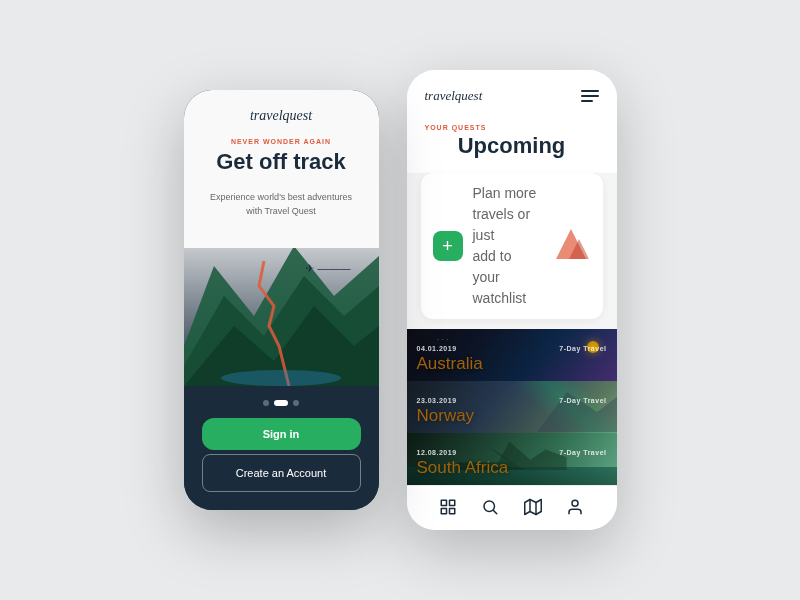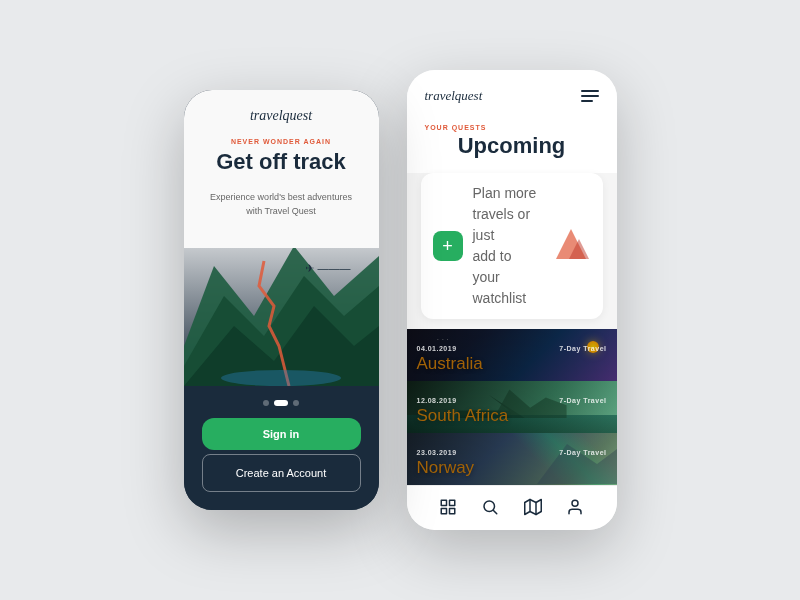--- a/index.html
+++ b/index.html
@@ -467,54 +467,54 @@
         <div class="card-content">
           <div class="card-meta">
             <span class="card-date">04.01.2019</span>
             <span class="card-duration">7-Day Travel</span>
           </div>
           <div class="card-name">Australia</div>
         </div>
       </div>
 
       <div class="travel-card">
+        <div class="card-bg norway-bg"></div>
+        <div class="norway-lights"></div>
+        <div class="card-overlay"></div>
+
+        <svg style="position:absolute;bottom:0;right:0;width:80px;height:100%;opacity:0.4;" viewBox="0 0 80 50" xmlns="http://www.w3.org/2000/svg">
+          <polygon points="0,50 30,10 60,30 80,15 80,50" fill="#2c3e50"></polygon>
+        </svg>
+        <div class="card-content">
+          <div class="card-meta">
+            <span class="card-date">23.03.2019</span>
+            <span class="card-duration">7-Day Travel</span>
+          </div>
+          <div class="card-name">Norway</div>
+        </div>
+      </div>
+
+      <div class="travel-card">
         <div class="card-bg south-africa-bg"></div>
         <div class="sa-water"></div>
 
         <svg style="position:absolute;bottom:15px;right:0;width:100%;height:60%;opacity:0.5;" viewBox="0 0 210 60" xmlns="http://www.w3.org/2000/svg">
           <polygon points="100,5 140,40 170,20 210,35 210,60 70,60" fill="#1a4a30"></polygon>
           <polygon points="60,15 100,45 0,45 0,60 130,60" fill="#0d3520"></polygon>
         </svg>
         <div class="card-overlay"></div>
         <div class="card-content">
           <div class="card-meta">
             <span class="card-date">12.08.2019</span>
             <span class="card-duration">7-Day Travel</span>
           </div>
           <div class="card-name">South Africa</div>
         </div>
       </div>
 
-      <div class="travel-card">
-        <div class="card-bg norway-bg"></div>
-        <div class="norway-lights"></div>
-        <div class="card-overlay"></div>
-
-        <svg style="position:absolute;bottom:0;right:0;width:80px;height:100%;opacity:0.4;" viewBox="0 0 80 50" xmlns="http://www.w3.org/2000/svg">
-          <polygon points="0,50 30,10 60,30 80,15 80,50" fill="#2c3e50"></polygon>
-        </svg>
-        <div class="card-content">
-          <div class="card-meta">
-            <span class="card-date">23.03.2019</span>
-            <span class="card-duration">7-Day Travel</span>
-          </div>
-          <div class="card-name">Norway</div>
-        </div>
-      </div>
-
     </div>
 
     <div class="bottom-nav">
       <div class="nav-icon">
         <svg width="18" height="18" viewBox="0 0 24 24" fill="none" stroke="#1a2b3c" stroke-width="2" stroke-linecap="round" stroke-linejoin="round">
           <rect x="3" y="3" width="7" height="7"></rect>
             <rect x="14" y="3" width="7" height="7"></rect>
             <rect x="3" y="14" width="7" height="7"></rect>
             <rect x="14" y="14" width="7" height="7"></rect>
         </svg>

